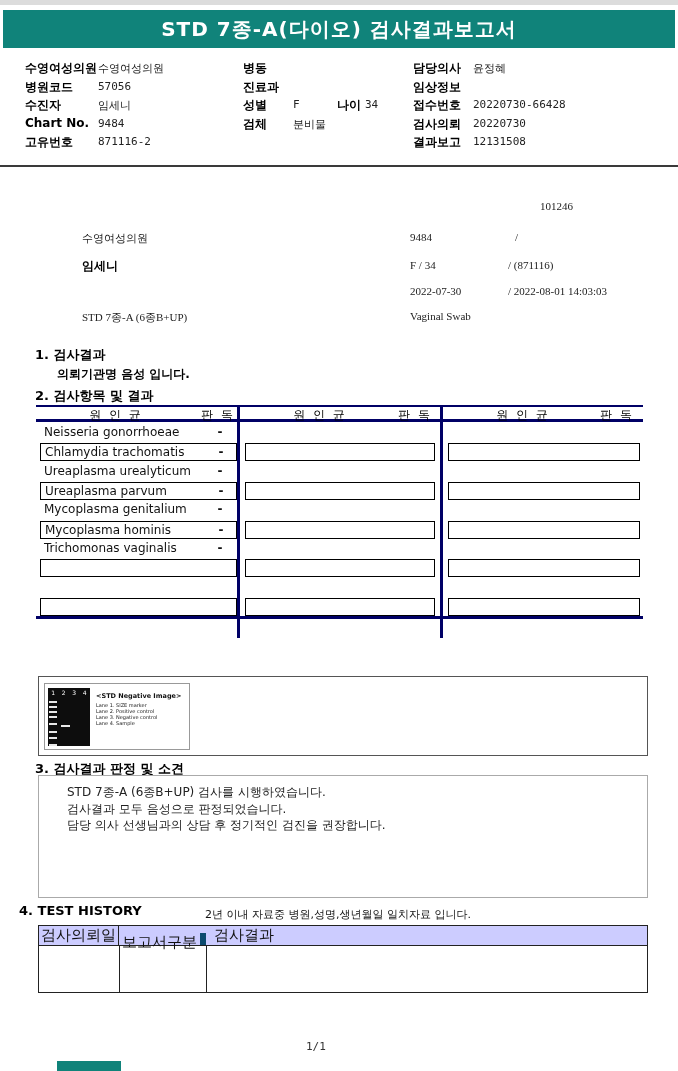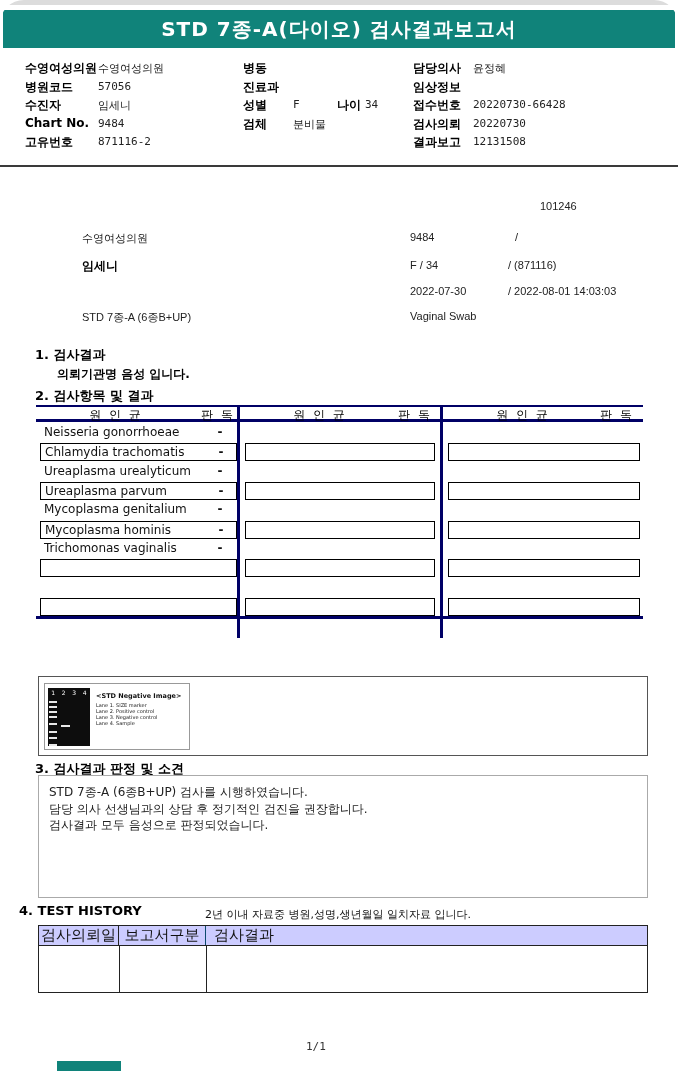--- a/index.html
+++ b/index.html
@@ -1,62 +1,61 @@
 <!DOCTYPE html>
 <html><head>
 <meta charset="utf-8">
 <style>
   * { box-sizing: border-box; margin: 0; padding: 0; }
   html, body { width: 678px; height: 1071px; background: #fff; }
   .page {
     position: relative; width: 678px; height: 1071px; overflow: hidden;
     font-family: "DejaVu Sans", "Liberation Sans", sans-serif; color: #111;
     background: #fff;
-    border-radius: 24px;
   }
   .topstrip { position:absolute; left:0; top:0; width:678px; height:5px; background:#dcdcdc; }
   .titlebar {
     position:absolute; left:3px; top:10px; width:672px; height:38px;
     background:#10837a; color:#fff; text-align:center; line-height:38px;
     font-size:20px; font-weight:bold; letter-spacing:1px;
   }
   .lbl { position:absolute; font-weight:bold; font-size:12px; white-space:nowrap; color:#000; }
   .val { position:absolute; font-size:11px; white-space:nowrap; color:#222;
          font-family:"DejaVu Sans Mono","Liberation Mono",monospace; }
   .hr { position:absolute; left:0; top:165px; width:678px; height:2px; background:#3a3a3a; }
   .mono { position:absolute; font-size:11px; white-space:nowrap; color:#222;
-          font-family:Liberation Sans, sans-serif; }
+          font-family:Liberation Serif, serif; }
   .kbold { position:absolute; font-size:12px; font-weight:bold; white-space:nowrap; color:#000; }
   .h1 { position:absolute; font-size:13px; font-weight:bold; white-space:nowrap; color:#000; }
   .navyline { position:absolute; background:#000066; }
   .th { position:absolute; font-size:12px; letter-spacing:2px; white-space:nowrap; color:#000; text-align:center; }
   .trow { position:absolute; left:40px; width:197px; height:18px; font-size:12px; line-height:17px; }
   .trow.boxed { border:1px solid #000; background:#fff; }
   .trow .pname { position:absolute; left:4px; top:0; white-space:nowrap; }
   .trow .pres  { position:absolute; left:172px; top:0; width:16px; font-weight:bold; text-align:center; }
   .ebox { position:absolute; height:18px; border:1px solid #000; background:#fff; }
   .ebox.mid { left:245px; width:190px; }
   .ebox.rt  { left:448px; width:192px; }
   .gelouter { position:absolute; left:38px; top:676px; width:610px; height:80px; border:1px solid #555; background:#fff; }
   .gelpanel { position:absolute; left:44px; top:683px; width:146px; height:67px; border:1px solid #999; background:#fff; }
   .gelblack { position:absolute; left:48px; top:688px; width:42px; height:58px; background:#0d0d0d; }
   .lanenums { position:absolute; left:48px; top:689px; width:42px; display:flex; justify-content:space-around;
               color:#fff; font-size:6px; line-height:7px; }
   .band { position:absolute; background:#e8e8e8; }
   .geltitle { position:absolute; left:96px; top:692px; font-size:6.5px; font-weight:bold; white-space:nowrap; }
   .gellane { position:absolute; left:96px; font-size:5px; line-height:5px; white-space:nowrap; color:#222; }
   .cmtbox { position:absolute; left:38px; top:775px; width:610px; height:123px; border:1px solid #aaa;
-            padding:8px 10px; font-size:12px; line-height:16.5px; color:#222; }
+            padding:8px 28px; font-size:12px; line-height:16.5px; color:#222; }
   .note { position:absolute; font-size:11px; white-space:nowrap; color:#111; }
   .histtable { position:absolute; left:38px; top:925px; width:610px; height:68px; border:1.5px solid #222; background:#fff; }
   .histhead { position:absolute; left:0; top:0; width:100%; height:20px; background:#ccccff;
               border-bottom:1px solid #222; display:flex; }
   .histhead .hc { font-size:15px; line-height:19px; color:#111; }
   .hc1 { width:80px; text-align:center; border-right:1px solid #222; }
-  .hc2 { width:87px; text-align:center; border-right:1px solid #0c4a6e; }
+  .hc2 { width:87px; text-align:center; border-right:6px solid #0c4a6e;margin-top:7px; }
   .hc3 { flex:1; padding-left:8px; }
   .bodydiv { position:absolute; top:20px; width:1px; height:47px; background:#222; }
   .pageno { position:absolute; left:306px; top:1040px; font-size:11px; color:#333;
             font-family:"DejaVu Sans Mono","Liberation Mono",monospace; }
   .tealmark { position:absolute; left:57px; top:1061px; width:64px; height:10px; background:#10837a; }
 </style>
 </head>
 <body>
 
 <div class="page">
@@ -203,22 +202,22 @@
   <div class="band" style="left:61px;top:725px;width:9px;height:2px"></div>
   <div class="geltitle">&lt;STD Negative Image&gt;</div>
   <div class="gellane" style="top:703px">Lane 1. SIZE marker</div>
   <div class="gellane" style="top:709px">Lane 2. Positive control</div>
   <div class="gellane" style="top:715px">Lane 3. Negative control</div>
   <div class="gellane" style="top:721px">Lane 4. Sample</div>
 
   <div class="h1" style="left:35px;top:760px">3. 검사결과 판정 및 소견</div>
   <div class="cmtbox">
     <div>STD 7종-A (6종B+UP) 검사를 시행하였습니다.</div>
+    <div>검사결과 모두 음성으로 판정되었습니다.</div>
     <div>담당 의사 선생님과의 상담 후 정기적인 검진을 권장합니다.</div>
-    <div>검사결과 모두 음성으로 판정되었습니다.</div>
   </div>
 
   <div class="h1" style="left:19px;top:903px">4. TEST HISTORY</div>
   <div class="note" style="left:205px;top:907px">2년 이내 자료중 병원,성명,생년월일 일치자료 입니다.</div>
   <div class="histtable">
     <div class="histhead">
       <div class="hc hc1">검사의뢰일</div>
       <div class="hc hc2">보고서구분</div>
       <div class="hc hc3">검사결과</div>
     </div>

